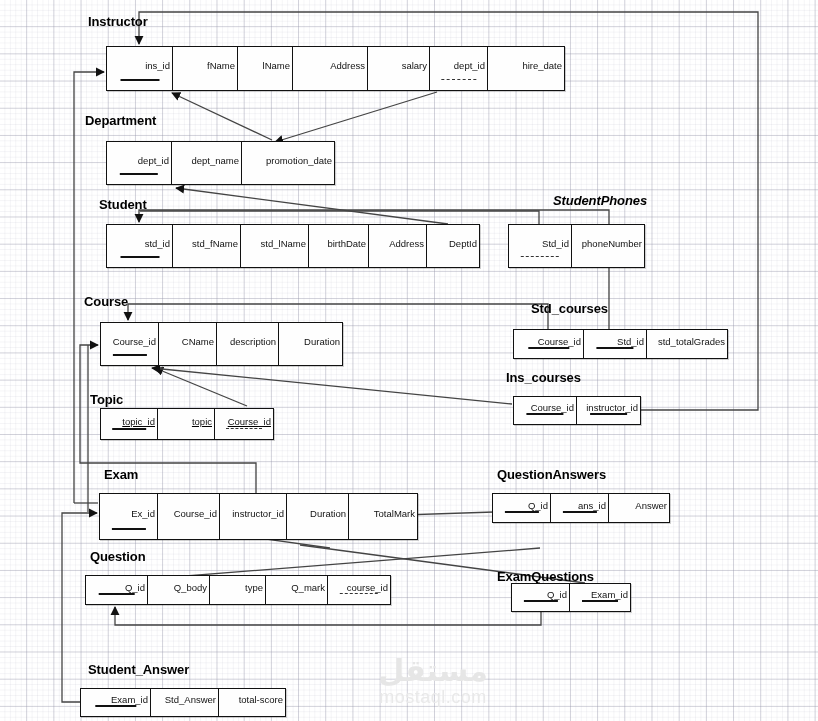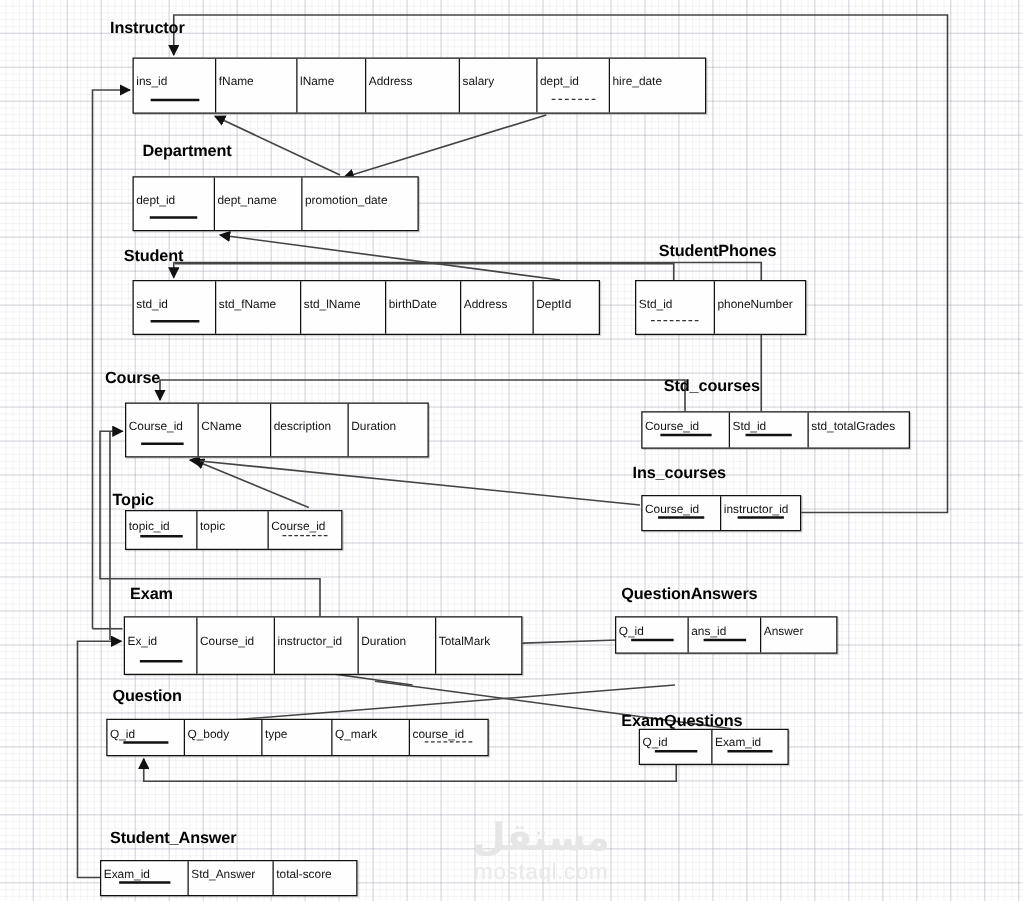--- a/index.html
+++ b/index.html
@@ -30,21 +30,21 @@
     display:flex;
     border:1px solid #111;
     background:#fefefe;
     box-sizing:border-box;
     box-shadow:1px 1px 0 rgba(0,0,0,0.18);
   }
   .cell{
     position:relative;
     display:flex;
     align-items:center;
-    justify-content:flex-start;
+    justify-content:flex-end;
     border-right:1px solid #111;
     box-sizing:border-box;
     font-size:9.5px;
     color:#111;
     text-align:center;
     line-height:1.1;
     padding:0 2px;
     white-space:nowrap;
   }
   .cell:last-child{border-right:none;}
@@ -169,21 +169,21 @@
       <div class="cell" style="width: 62px;">
         <span class="txt">salary</span>
       </div>
       <div class="cell fk" style="width: 58px;">
         <span class="txt">dept_id</span>
       </div>
       <div class="cell" style="width: 76px;">
         <span class="txt">hire_date</span>
       </div>
     </div>
-    <div class="tlabel" style="left: 85px; top: 113px; margin-left: 29px;">Department</div>
+    <div class="tlabel" style="left: 85px; top: 113px;">Department</div>
     <div class="tbl" style="left: 106px; top: 141px; height: 44px;">
       <div class="cell pk" style="width: 65px;">
         <span class="txt">dept_id</span>
       </div>
       <div class="cell" style="width: 70px;">
         <span class="txt">dept_name</span>
       </div>
       <div class="cell" style="width: 92px;">
         <span class="txt">promotion_date</span>
       </div>
@@ -202,21 +202,21 @@
       <div class="cell" style="width: 60px;">
         <span class="txt">birthDate</span>
       </div>
       <div class="cell" style="width: 58px;">
         <span class="txt">Address</span>
       </div>
       <div class="cell" style="width: 52px;">
         <span class="txt">DeptId</span>
       </div>
     </div>
-    <div class="tlabel" style="left: 527px; top: 193px;">StudentPhones</div>
+    <div class="tlabel" style="left: 553px; top: 193px; font-style: italic;">StudentPhones</div>
     <div class="tbl" style="left: 508px; top: 224px; height: 44px;">
       <div class="cell fk" style="width: 63px;">
         <span class="txt">Std_id</span>
       </div>
       <div class="cell" style="width: 72px;">
         <span class="txt">phoneNumber</span>
       </div>
     </div>
     <div class="tlabel" style="left: 84px; top: 294px;">Course</div>
     <div class="tbl" style="left: 100px; top: 322px; height: 44px;">
@@ -239,21 +239,21 @@
         <span class="txt">Course_id</span>
       </div>
       <div class="cell pk" style="width: 63px;">
         <span class="txt">Std_id</span>
       </div>
       <div class="cell" style="width: 80px;">
         <span class="txt">std_totalGrades</span>
       </div>
     </div>
     <div class="tlabel" style="left: 90px; top: 392px;">Topic</div>
-    <div class="tbl" style="left: 100px; top: 408px; height: 32px;">
+    <div class="tbl" style="left: 100px; top: 408px; height: 32px; text-decoration: underline;">
       <div class="cell pk" style="width: 57px;">
         <span class="txt">topic_id</span>
       </div>
       <div class="cell" style="width: 57px;">
         <span class="txt">topic</span>
       </div>
       <div class="cell fk" style="width: 58px;">
         <span class="txt">Course_id</span>
       </div>
     </div>

